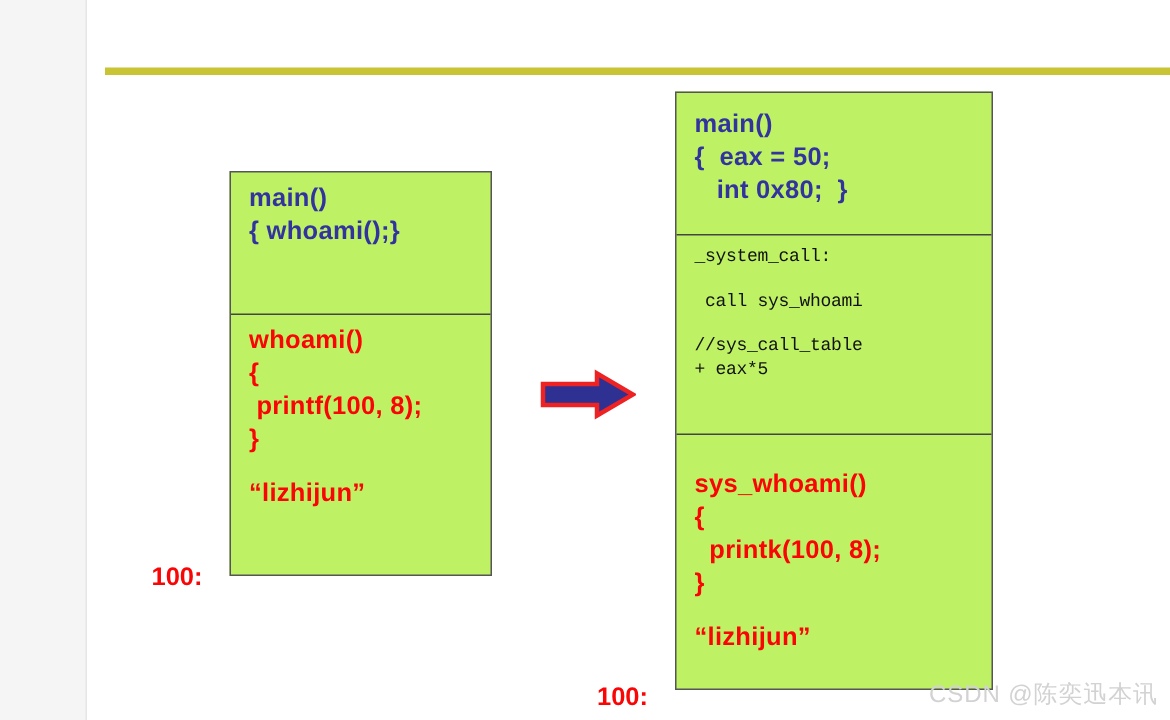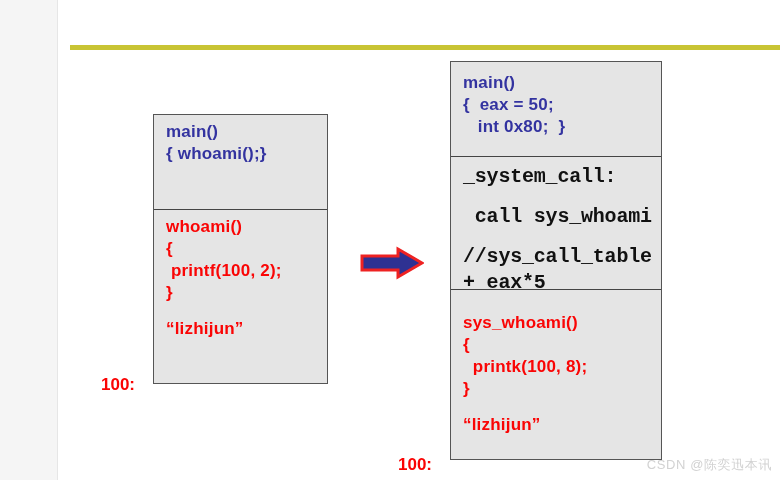--- a/index.html
+++ b/index.html
@@ -31,21 +31,21 @@
   #title-rule {
     position: absolute;
     left: 70px; top: 45px;
     width: 710px; height: 5px;
     background: #c8c434;
   }
 
   
   .code-box {
     position: absolute;
-    background: #e5e5e5;
+    background: #bef264;
     border: 1.5px solid #555555;
     box-sizing: border-box;
   }
   .code-sect {
     box-sizing: border-box;
     padding: 6px 12px 8px 12px;
   }
   .code-sect + .code-sect {
     border-top: 1.5px solid #444444;
   }
@@ -61,22 +61,22 @@
   }
   .red {
     color: #fa0505;
     font-weight: bold;
     font-size: 17px;
     letter-spacing: 0.2px;
   }
   .mono {
     color: #111111;
     font-family: "Liberation Mono", "DejaVu Sans Mono", monospace;
-    font-weight: bold;
-    font-size: 20px;
+    font-weight: normal;
+    font-size: 12px;
     letter-spacing: -0.2px;
   }
   .spacer-line { height: 14px; }
 
   
   #box-user-space {
     left: 153px; top: 114px;
     width: 175px; height: 270px;
   }
   #box-user-space .sect-main   { height: 94px; }
@@ -108,21 +108,21 @@
     position: absolute;
     left: 360px; top: 246px;
     width: 64px; height: 34px;
   }
 
   
   #watermark {
     position: absolute;
     right: 8px; bottom: 6px;
     color: #d2d2d2;
-    font-size: 13px;
+    font-size: 16px;
     letter-spacing: 0.6px;
     white-space: pre;
   }
 </style>
 </head>
 <body>
 
 <div id="slide-canvas">
 
   <div id="left-gutter"></div>
@@ -131,21 +131,21 @@
   <div class="code-box" id="box-user-space">
 
     <div class="code-sect sect-main">
       <div class="code-line blue">main()</div>
       <div class="code-line blue">{ whoami();}</div>
     </div>
 
     <div class="code-sect sect-whoami">
       <div class="code-line red">whoami()</div>
       <div class="code-line red">{</div>
-      <div class="code-line red"> printf(100, 2);</div>
+      <div class="code-line red"> printf(100, 8);</div>
       <div class="code-line red">}</div>
       <div class="code-line red spacer-line"></div>
       <div class="code-line red">“lizhijun”</div>
     </div>
 
   </div>
 
   <div class="addr-label" id="addr-left">100:</div>
 
   <svg id="flow-arrow" viewBox="0 0 64 34">

